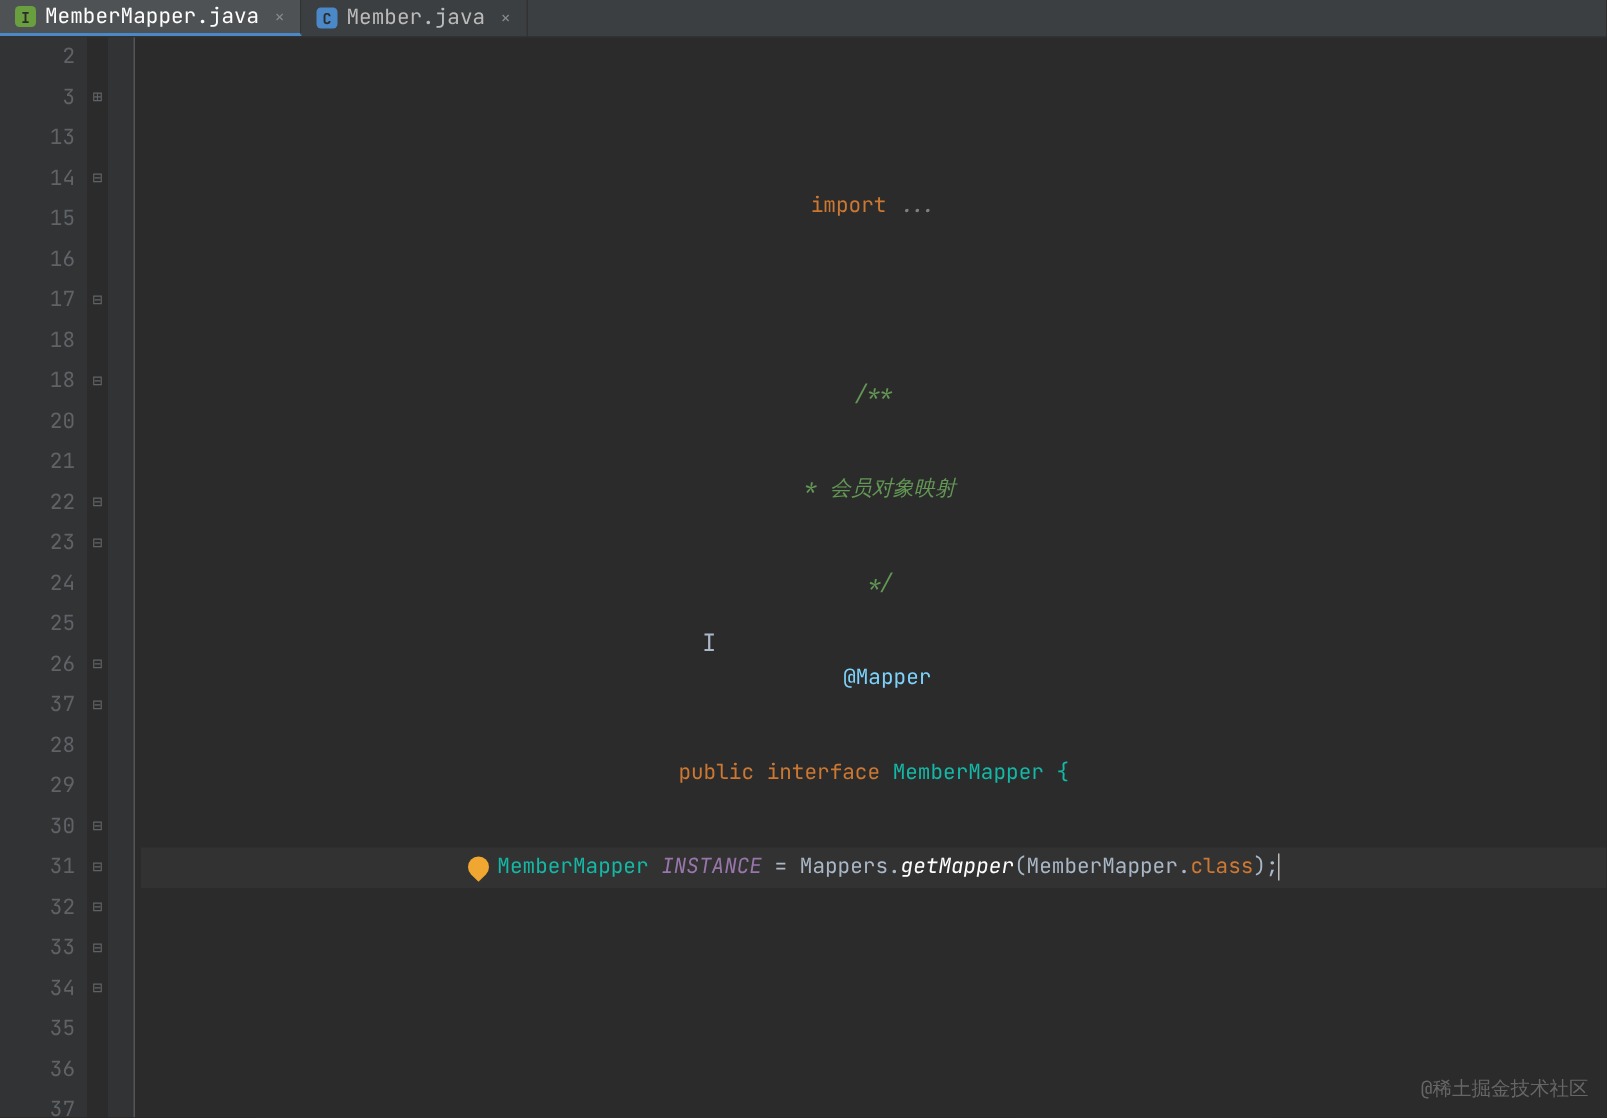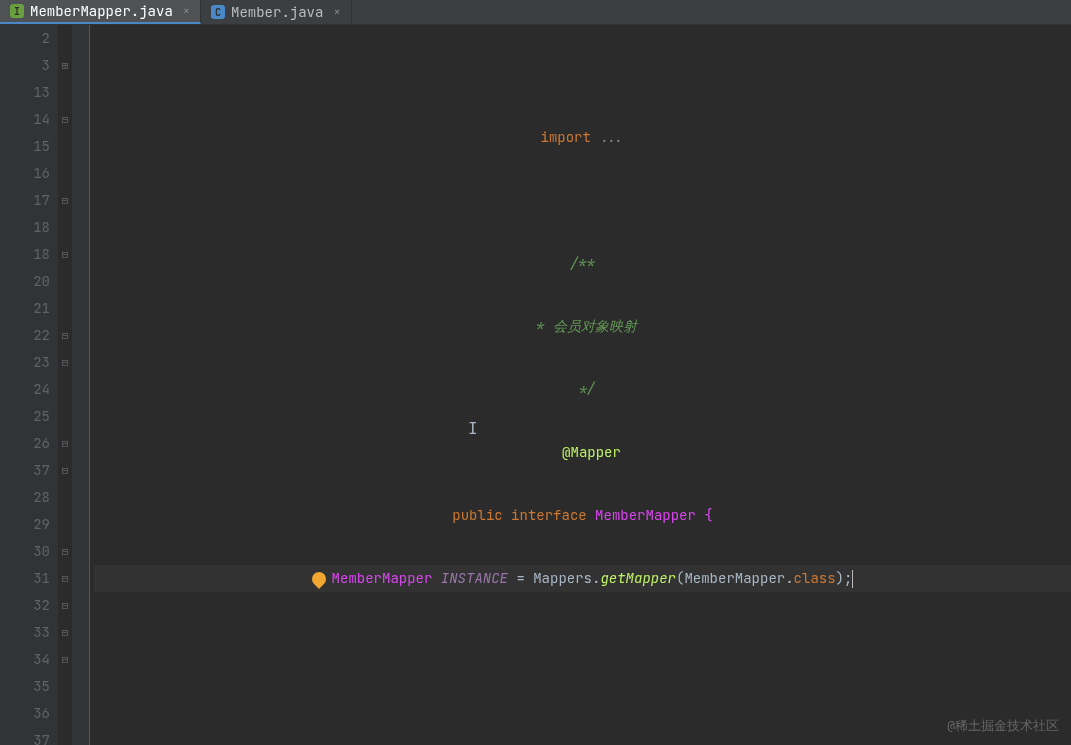--- a/index.html
+++ b/index.html
@@ -71,25 +71,25 @@
   .fold { height: 27px; line-height: 27px; }
   .code {
     flex: 1;
     background: #2b2b2b;
     padding-left: 4px;
     white-space: pre;
     text-align: center;
   }
   .hl-line { background: #323232; }
   .kw { color: #cc7832; }
-  .ann { color: #bef264; padding-left: 18px; }
-  .cname { color: #d946ef; margin-top: 28px; }
+  .ann { color: #7dd3fc; padding-left: 18px; }
+  .cname { color: #14b8a6; margin-top: 28px; }
   .com { color: #808080; font-style: italic; }
   .doc { color: #629755; font-style: italic; }
-  .methodi { color: #bef264; font-style: italic; margin-top: 45px; }
+  .methodi { color: #ffffff; font-style: italic; margin-top: 45px; }
   .field { color: #9876aa; font-style: italic; }
   .bulb {
     display:inline-block; width:14px; height:14px;
     background:#f0a732; border-radius:50% 50% 50% 0;
     transform: rotate(-45deg); vertical-align:middle; margin-right:6px;
   }
   .caret {
     display:inline-block; width:1px; height:18px; background:#bbb; vertical-align:middle;
   }
   .text-cursor {

